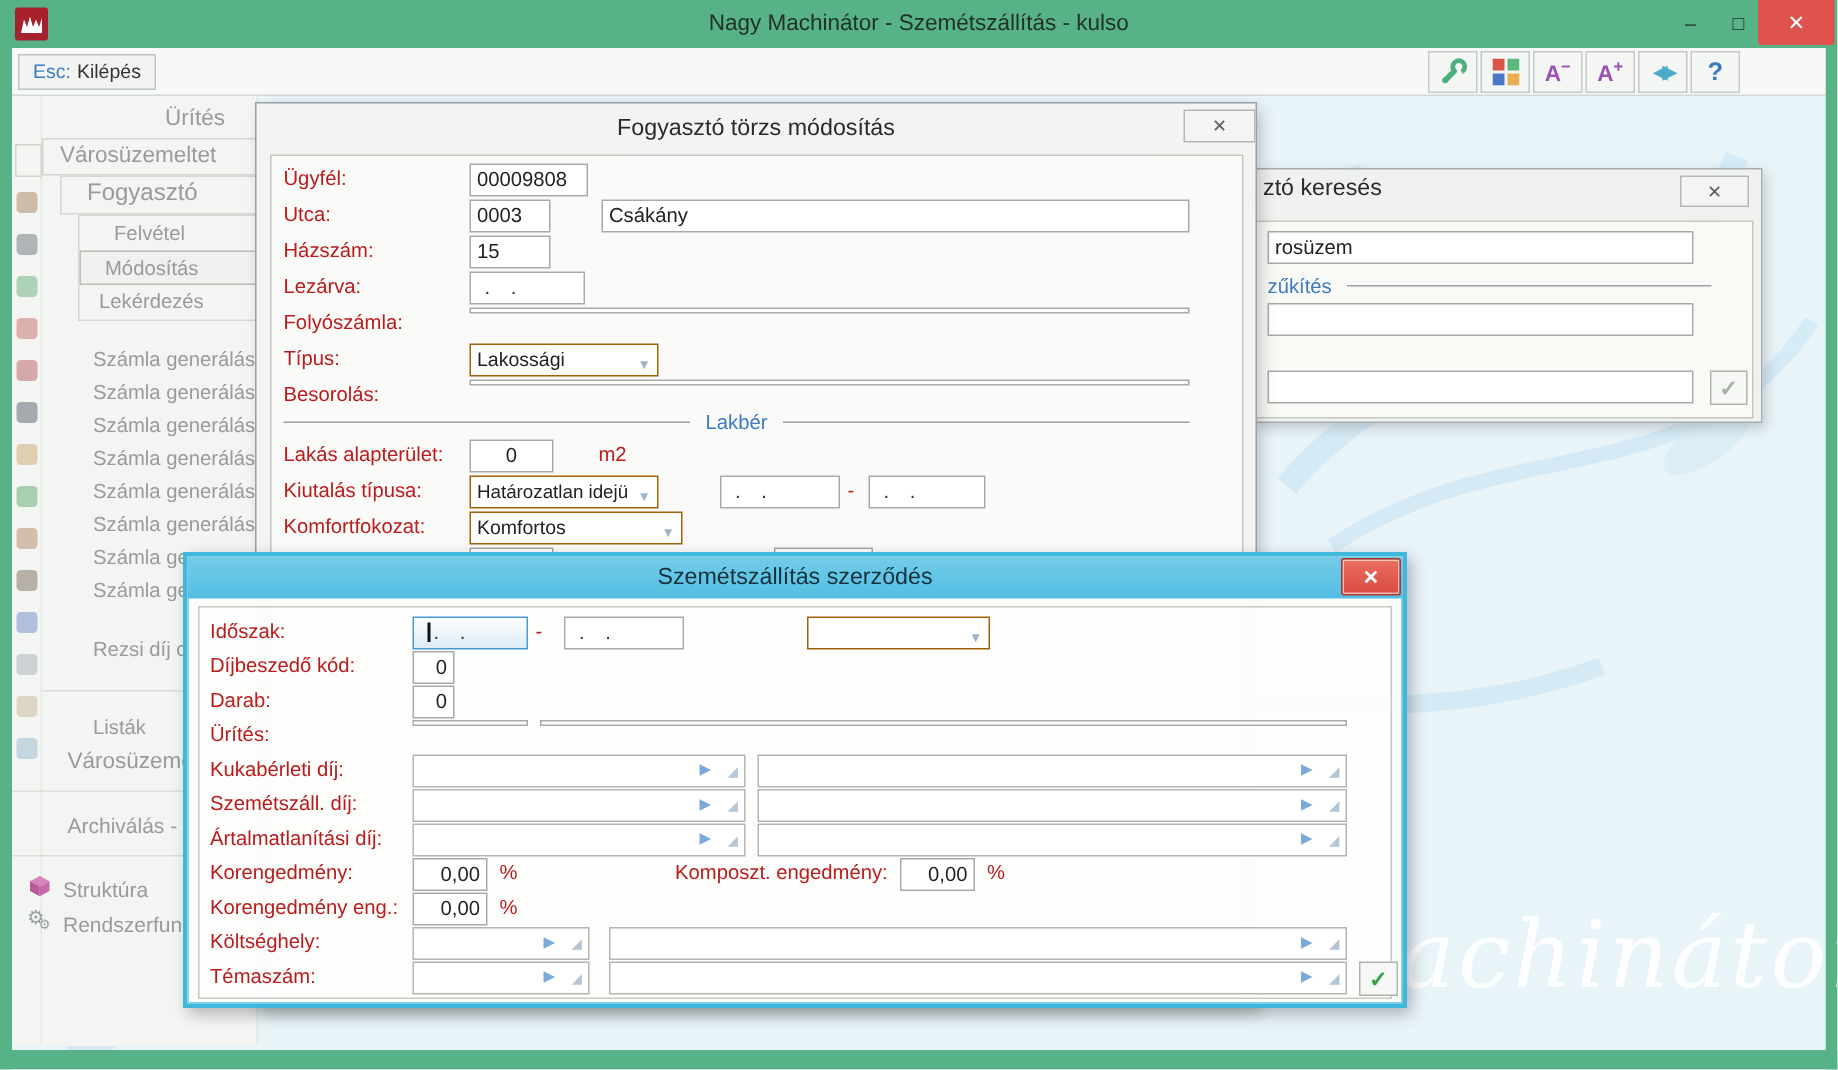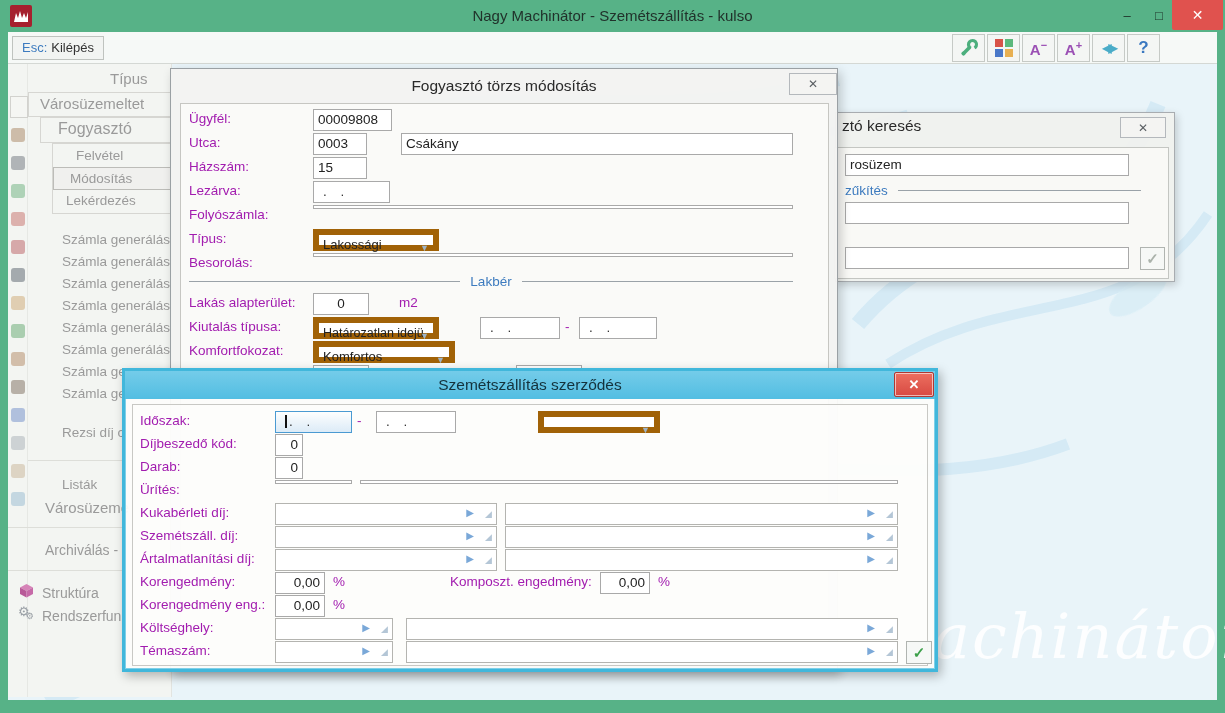--- a/index.html
+++ b/index.html
@@ -45,22 +45,22 @@
 .nbox{position:absolute;border:1px solid #d6d6d2}
 .sep{position:absolute;height:1px;background:#ddded9}
 .cube-icon{position:absolute;left:19px;top:583px}
 .gear-icon{position:absolute;left:18px;top:604px;color:#9aa0a6;font-size:13px;letter-spacing:-4px}
 .gear-icon .g2{font-size:9px;vertical-align:-3px}
 
 
 .dlg-x{position:absolute;background:#f4f4f2;border:1px solid #b4b8bc;color:#5a5f63;font-size:12px;display:flex;align-items:center;justify-content:center}
 .tbx{position:absolute;background:#fff;border:1px solid #a9a9a9;font-size:13.5px;line-height:18px;padding:1px 4px;white-space:nowrap;overflow:hidden;color:#222}
 .dots{letter-spacing:5px;color:#333;padding-left:9px}
-.lbl{position:absolute;font-size:13.5px;color:#a21caf;white-space:nowrap}
-.ddw{position:absolute;background:#fff;border:6px solid #a16207;font-size:13px;line-height:18px;padding:1px 4px;white-space:nowrap}
+.lbl{position:absolute;font-size:13.5px;color:#b91c1c;white-space:nowrap}
+.ddw{position:absolute;background:#fff;border:1px solid #a16207;font-size:13px;line-height:18px;padding:1px 4px;white-space:nowrap}
 .dd-arrow{position:absolute;right:4px;top:4px;font-size:9px;color:#9fb4c6}
 .combo{position:absolute;background:#fff;border:1px solid #b4b4b0}
 .combo .la{position:absolute;right:22px;top:3px;font-size:10px;color:#7aa8d8}
 .combo .lc{position:absolute;right:4px;top:5px;font-size:9px;color:#b4c6d6}
 .chkbtn{position:absolute;border:1px solid #b0b4b0;background:#f6f8f6;display:flex;align-items:center;justify-content:center;font-size:15px;font-weight:bold}
 .sect-row{position:absolute;display:flex;align-items:center;font-size:13.5px;color:#3d7bbf}
 .sect-row .ln{flex:1;height:1px;background:#9aa2a8}
 .sect-row .tx{padding:0 10px}
 
 
@@ -173,21 +173,21 @@
     <div class="mini-icon" style="background: rgb(82, 160, 96);"></div>
     <div class="mini-icon" style="background: rgb(170, 124, 82);"></div>
     <div class="mini-icon" style="background: rgb(110, 94, 76);"></div>
     <div class="mini-icon" style="background: rgb(96, 128, 196);"></div>
     <div class="mini-icon" style="background: rgb(160, 168, 176);"></div>
     <div class="mini-icon" style="background: rgb(196, 174, 140);"></div>
     <div class="mini-icon" style="background: rgb(140, 180, 204);"></div>
   </div>
 <div class="mi-box"></div>
 
-<div class="snav" style="left:110px;top:70px;font-size:15px">Típus</div>
+<div class="snav" style="left:110px;top:70px;font-size:15px">Ürítés</div>
 <div class="nbox" style="left:28px;top:92px;width:144px;height:25px"></div>
 <div class="snav" style="left:40px;top:95px;font-size:15px">Városüzemeltet</div>
 <div class="nbox" style="left:40px;top:117px;width:132px;height:26px"></div>
 <div class="snav" style="left:58px;top:120px;font-size:16px">Fogyasztó</div>
 <div class="nbox" style="left:52px;top:143px;width:120px;height:71px"></div>
 <div class="snav" style="left:76px;top:148px;font-size:13.5px">Felvétel</div>
 <div class="nbox" style="left:53px;top:167px;width:118px;height:23px;border-color:#bcbcb8;background:#f0f0ee"></div>
 <div class="snav" style="left:70px;top:171px;font-size:13.5px">Módosítás</div>
 <div class="snav" style="left:66px;top:193px;font-size:13.5px">Lekérdezés</div>
 

